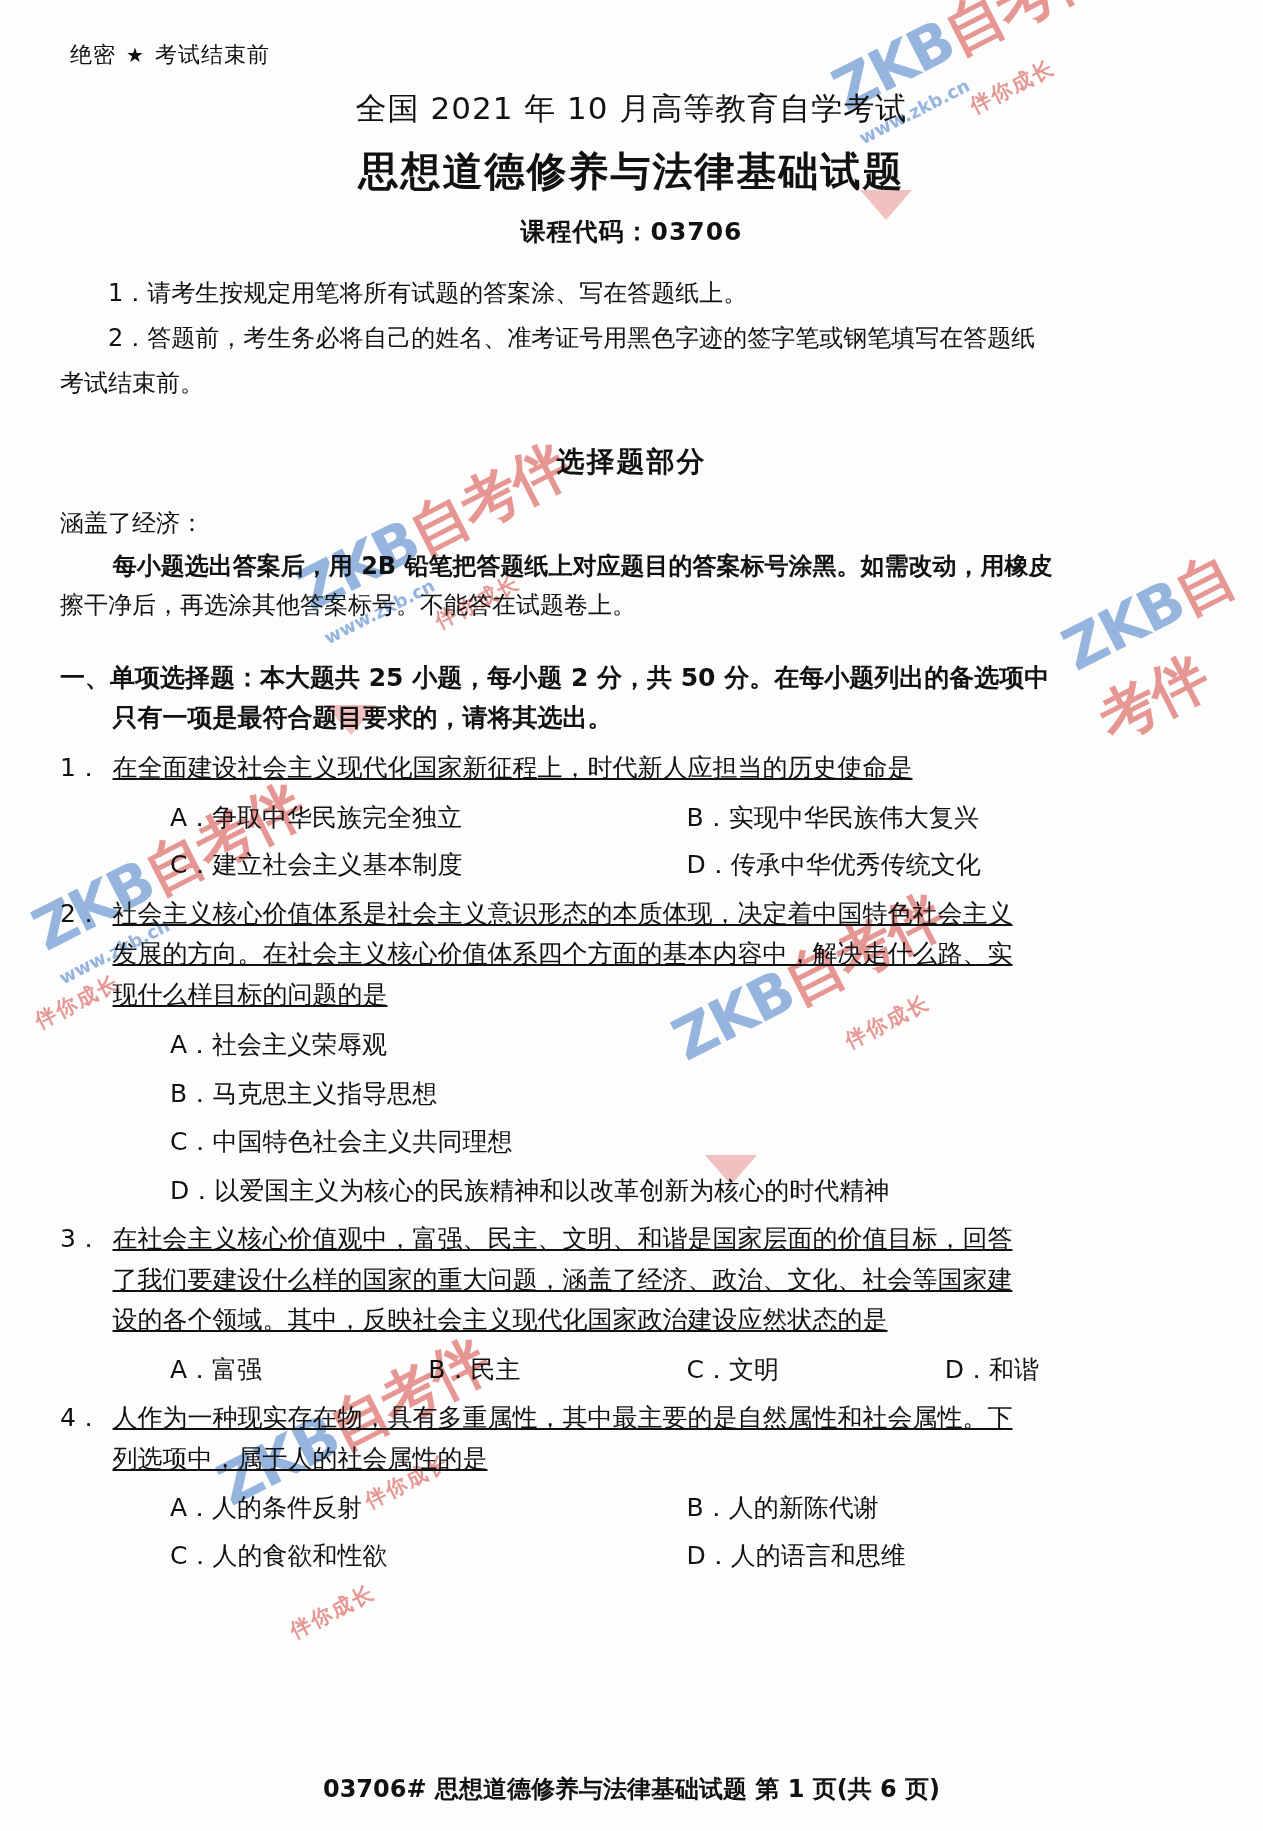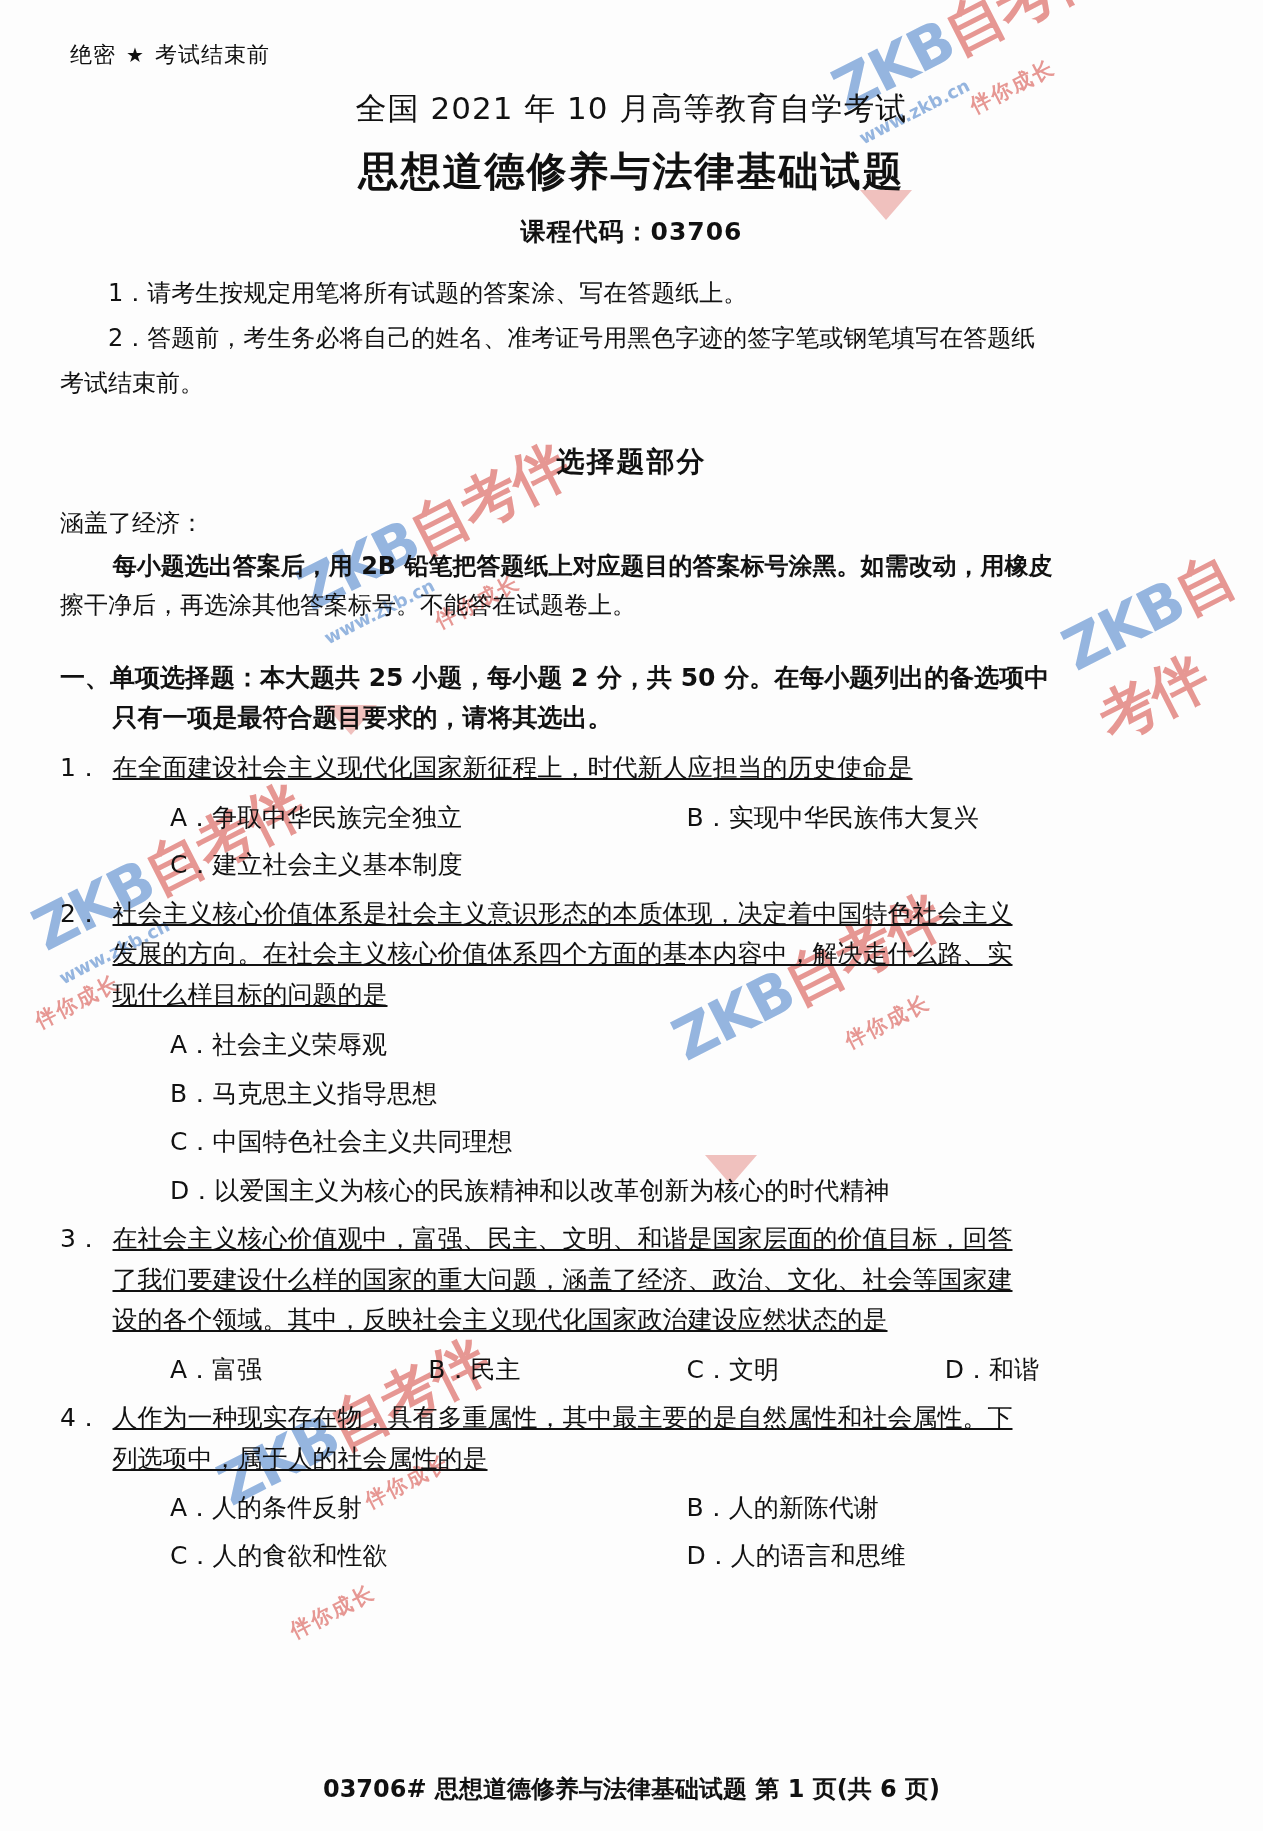--- a/index.html
+++ b/index.html
@@ -286,20 +286,21 @@
         <span class="q-num">1．</span>
         <span class="q-text">在全面建设社会主义现代化国家新征程上，时代新人应担当的历史使命是</span>
       </div>
       <div class="opts-stack">
         <div class="opt-row opt-2col">
           <div class="opt">A．争取中华民族完全独立</div>
           <div class="opt">B．实现中华民族伟大复兴</div>
         </div>
         <div class="opt-row opt-2col">
           <div class="opt">C．建立社会主义基本制度</div>
+          <div class="opt">D．传承中华优秀传统文化</div>
         </div>
       </div>
     </div>
 
     <div class="q">
       <div class="q-stem">
         <span class="q-num">2．</span>
         <span class="q-text">
           <span>社会主义核心价值体系是社会主义意识形态的本质体现，决定着中国特色社会主义</span><br>
           <span>发展的方向。在社会主义核心价值体系四个方面的基本内容中，解决走什么路、实</span><br>

